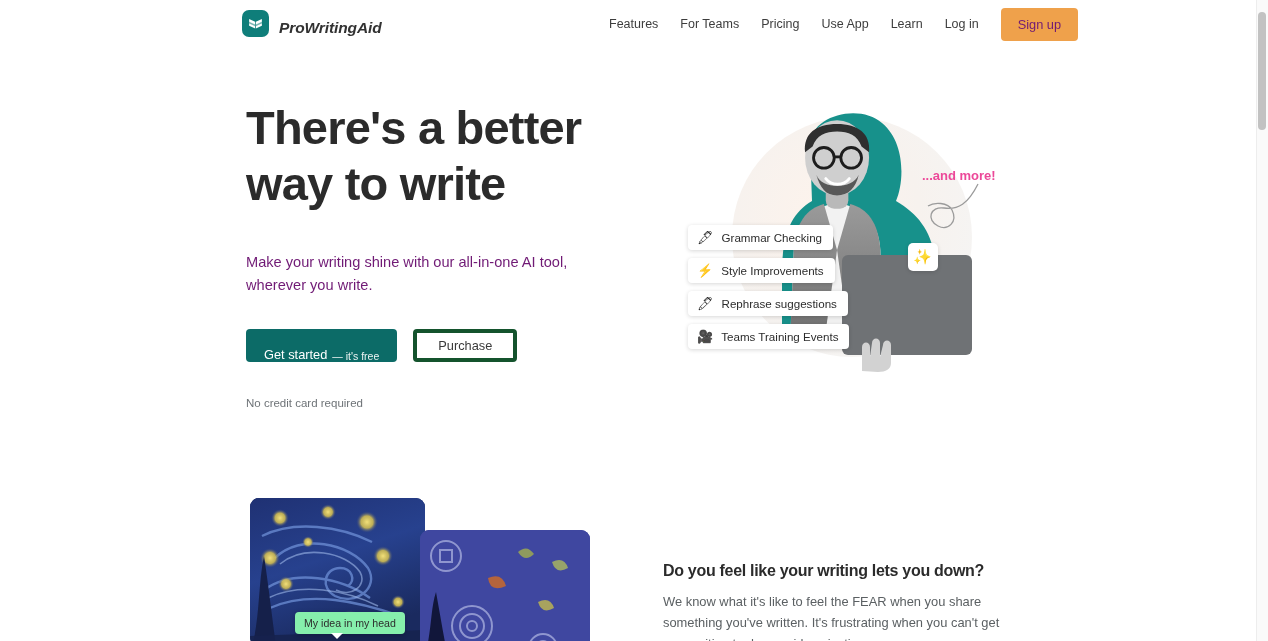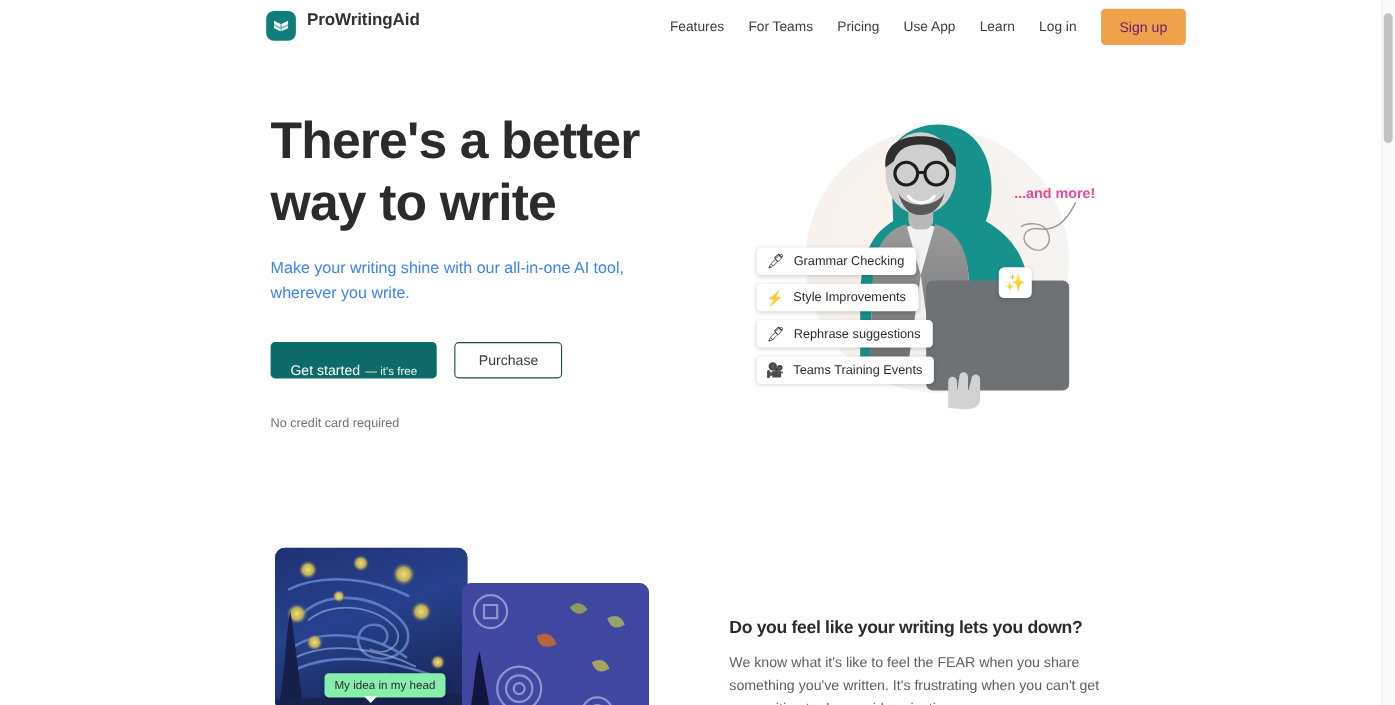--- a/index.html
+++ b/index.html
@@ -26,23 +26,24 @@
     height: 48px;
     background: #ffffff;
     display: flex;
     align-items: center;
   }
   .brand {
     position: absolute;
     left: 242px;
     top: 10px;
     display: flex;
-    align-items: flex-start;
+    align-items: flex-end;
     gap: 10px;
     text-decoration: none;
+    font-style: italic;
   }
   .brand-mark {
     width: 27px; height: 27px;
     border-radius: 7px;
     background: #0f7e7a;
     display: flex;
     align-items: center;
     justify-content: center;
     flex: 0 0 auto;
   }
@@ -92,24 +93,24 @@
   }
   .hero-title {
     font-size: 47px;
     line-height: 56px;
     font-weight: bold;
     color: #2b2b2b;
     letter-spacing: -0.8px;
     white-space: pre-line;
   }
   .hero-sub {
-    margin-top: 21px;
+    margin-top: 39px;
     font-size: 14.6px;
     line-height: 23px;
-    color: #3b82f6;
+    color: #701a75;
     width: 330px;
     white-space: pre-line;
   }
   .hero-ctas {
     margin-top: 32px;
     display: flex;
     align-items: center;
     gap: 16px;
   }
   .btn-primary {
@@ -124,21 +125,21 @@
     display: flex;
     align-items: flex-end;
     gap: 5px;
     font-family: "Liberation Sans", sans-serif;
     white-space: nowrap;
   }
   .btn-primary .free { font-size: 10.5px; opacity: .92; }
   .btn-outline {
     background: #ffffff;
     color: #3a3a3a;
-    border: 1px solid #14532d;
+    border: 4px solid #14532d;
     border-radius: 4px;
     padding: 0 21px;
     height: 33px;
     font-size: 12.8px;
     cursor: pointer;
     font-family: "Liberation Sans", sans-serif;
     white-space: nowrap;
   }
   .no-card {
     margin-top: 35px;

